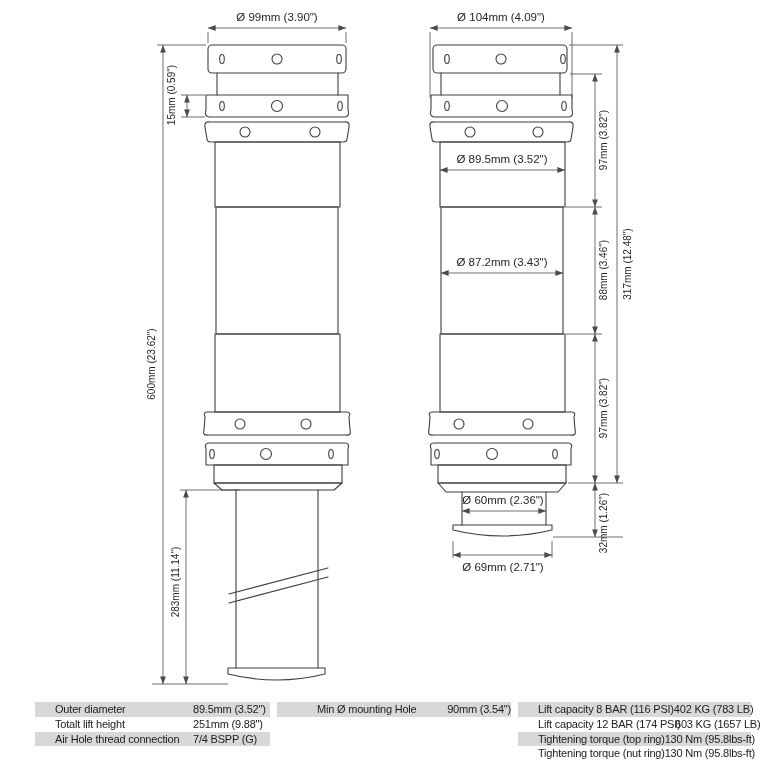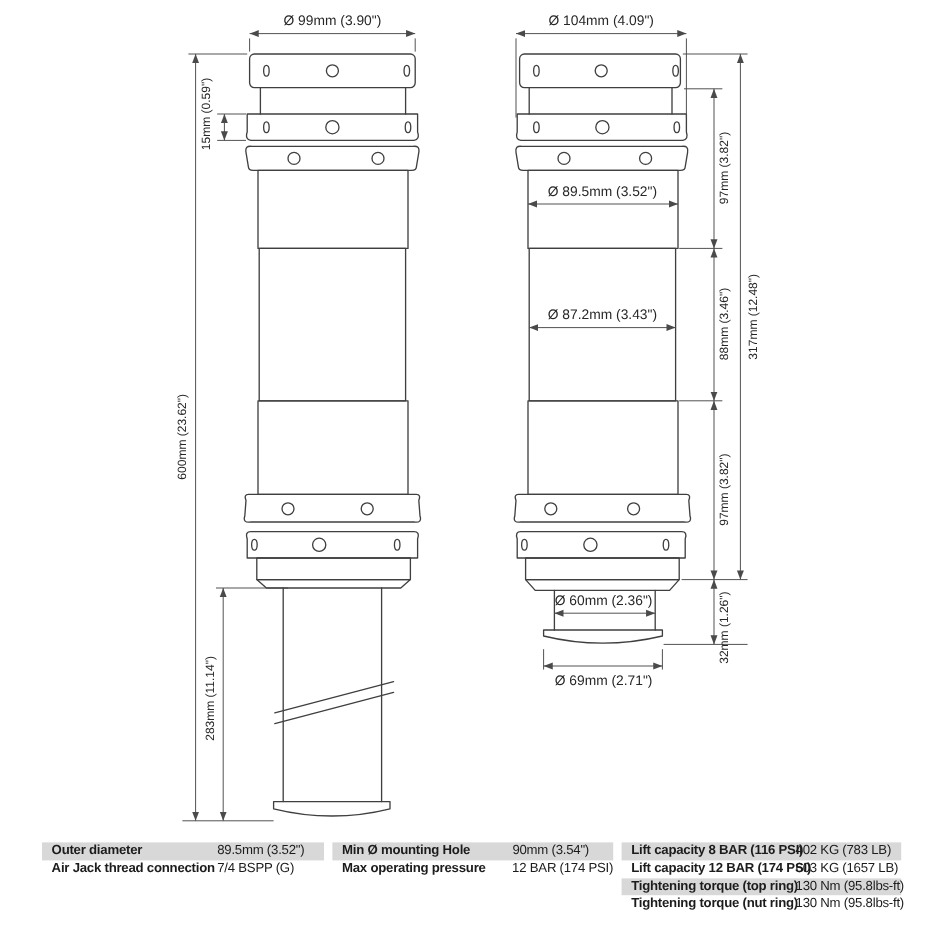--- a/index.html
+++ b/index.html
@@ -13,23 +13,23 @@
   .dimtext-lg{font-family:"Liberation Sans",sans-serif;font-size:11.5px;fill:#262626;text-anchor:middle;}
   
   .spec-table{position:absolute;left:35px;top:702px;width:716px;display:flex;
               font-size:11px;color:#1c1c1c;}
   .spec-group{display:flex;flex-direction:column;}
   .g1{width:235px;margin-right:7px;}
   .g2{width:234px;margin-right:7px;}
   .g3{width:233px;}
   .spec-row{height:14.8px;display:flex;align-items:center;line-height:14.8px;white-space:nowrap;}
   .spec-row:nth-child(odd){background:#d8d8d8;}
-  .spec-label{font-weight:bold;padding-left:8px;letter-spacing:-0.2px;}
+  .spec-label{font-weight:normal;padding-left:20px;letter-spacing:-0.2px;}
   .g1 .spec-label{width:138px;}
-  .g2 .spec-label{width:142px;}
+  .g2 .spec-label{width:142px;margin-left:20px;}
   .g3 .spec-label{width:137px;}
   .spec-value{letter-spacing:-0.2px;}
 </style>
 </head>
 <body>
 
 <div class="page">
 
 <svg width="780" height="700" viewBox="0 0 780 700">
   <defs>
@@ -187,33 +187,33 @@
   </g>
 </svg>
 
 <div class="spec-table">
   <div class="spec-group g1">
     <div class="spec-row">
       <div class="spec-label">Outer diameter</div>
       <div class="spec-value">89.5mm (3.52")</div>
     </div>
     <div class="spec-row">
-      <div class="spec-label">Air Jack thread connection</div>
+      <div class="spec-label">Totalt lift height</div>
+      <div class="spec-value">251mm (9.88")</div>
+    </div>
+    <div class="spec-row">
+      <div class="spec-label">Air Hole thread connection</div>
       <div class="spec-value">7/4 BSPP (G)</div>
     </div>
   </div>
   <div class="spec-group g2">
     <div class="spec-row">
       <div class="spec-label">Min Ø mounting Hole</div>
       <div class="spec-value">90mm (3.54")</div>
     </div>
-    <div class="spec-row">
-      <div class="spec-label">Max operating pressure</div>
-      <div class="spec-value">12 BAR (174 PSI)</div>
-    </div>
   </div>
   <div class="spec-group g3">
     <div class="spec-row">
       <div class="spec-label">Lift capacity 8 BAR (116 PSI)</div>
       <div class="spec-value">402 KG (783 LB)</div>
     </div>
     <div class="spec-row">
       <div class="spec-label">Lift capacity 12 BAR (174 PSI)</div>
       <div class="spec-value">603 KG (1657 LB)</div>
     </div>

